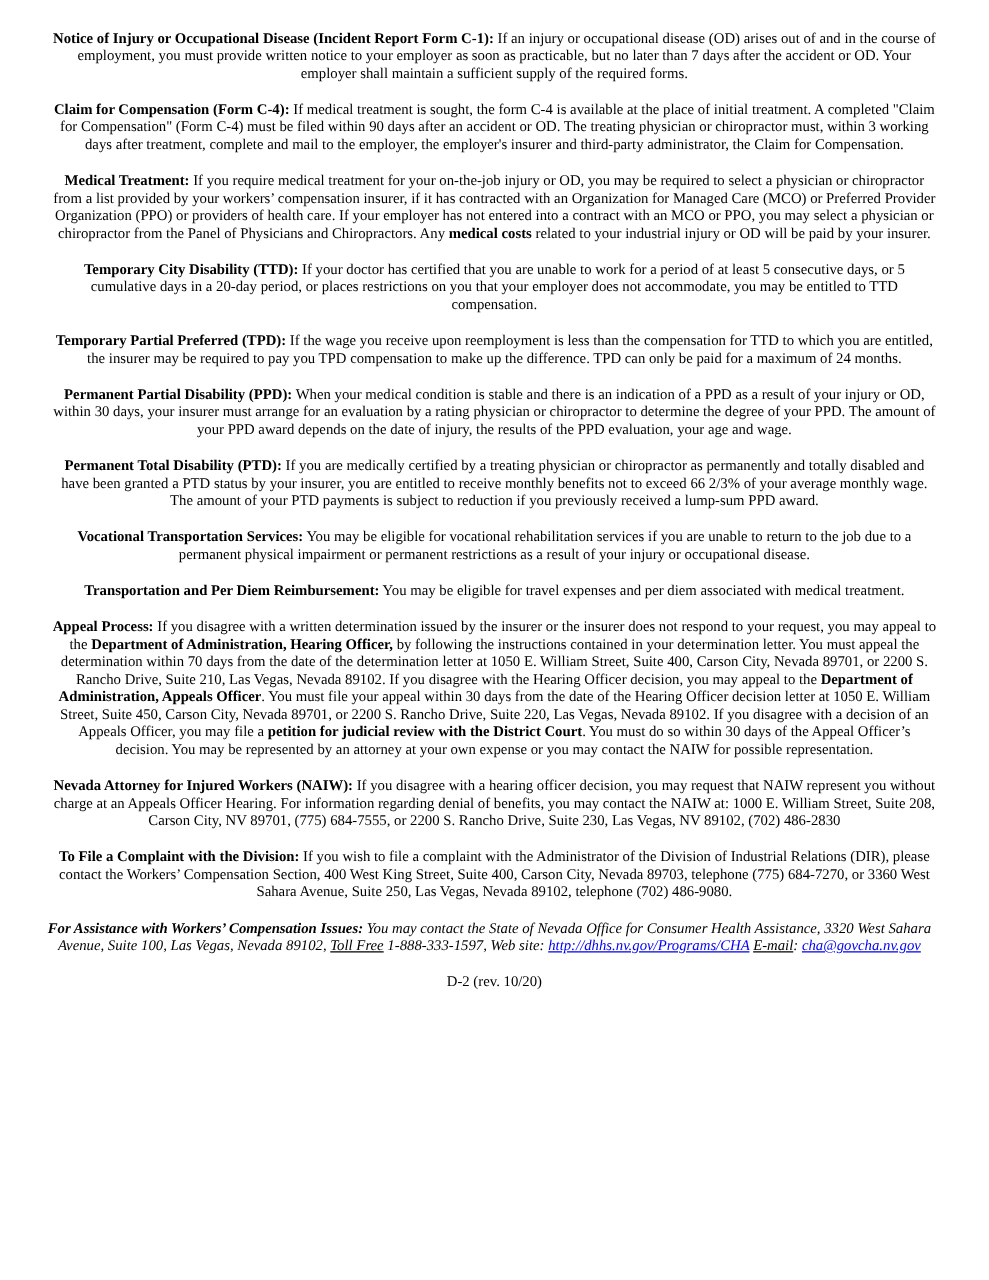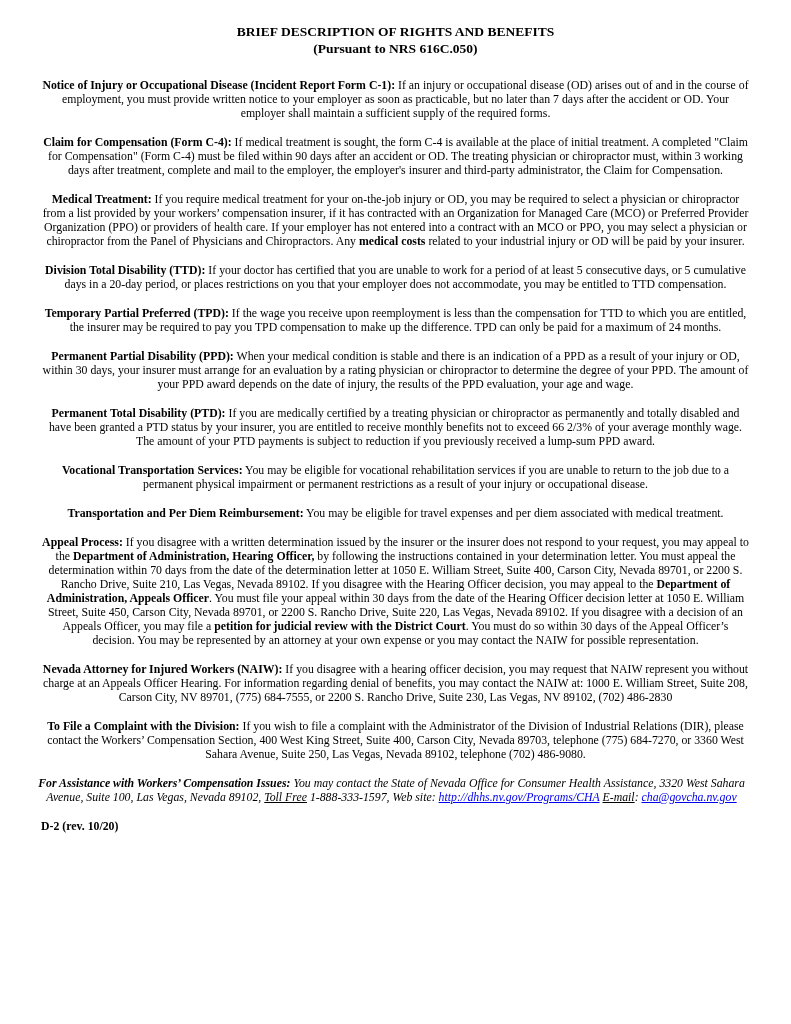--- a/index.html
+++ b/index.html
@@ -32,39 +32,34 @@
   .doc-body .bold { font-weight: bold; }
   .doc-body .underline { text-decoration: underline; }
   .doc-body a.doclink {
     color: #0000ee;
     text-decoration: underline;
     cursor: pointer;
   }
   .doc-footer {
     font-size: 11.8px;
     line-height: 14px;
-    text-align: left;
+    text-align: center;
     margin-top: 12px;
-    font-weight: bold;
   }
 </style>
 </head>
 <body>
 
 <div class="page">
-  <div class="doc-title">
-    <div>BRIEF DESCRIPTION OF RIGHTS AND BENEFITS</div>
-    <div>(Pursuant to NRS 616C.050)</div>
-  </div>
 
   <div class="doc-body">
       <p class="para"><span class="bold">Notice of Injury or Occupational Disease (Incident Report Form C-1):</span><span> If an injury or occupational disease (OD) arises out of and in the course of employment, you must provide written notice to your employer as soon as practicable, but no later than 7 days after the accident or OD. Your employer shall maintain a sufficient supply of the required forms.</span></p>
       <p class="para"><span class="bold">Claim for Compensation (Form C-4):</span><span> If medical treatment is sought, the form C-4 is available at the place of initial treatment. A completed "Claim for Compensation" (Form C-4) must be filed within 90 days after an accident or OD. The treating physician or chiropractor must, within 3 working days after treatment, complete and mail to the employer, the employer's insurer and third-party administrator, the Claim for Compensation.</span></p>
       <p class="para"><span class="bold">Medical Treatment:</span><span> If you require medical treatment for your on-the-job injury or OD, you may be required to select a physician or chiropractor from a list provided by your workers’ compensation insurer, if it has contracted with an Organization for Managed Care (MCO) or Preferred Provider Organization (PPO) or providers of health care. If your employer has not entered into a contract with an MCO or PPO, you may select a physician or chiropractor from the Panel of Physicians and Chiropractors. Any </span><span class="bold">medical costs</span><span> related to your industrial injury or OD will be paid by your insurer.</span></p>
-      <p class="para"><span class="bold">Division Total Disability (TTD):</span><span> If your doctor has certified that you are unable to work for a period of at least 5 consecutive days, or 5 cumulative days in a 20-day period, or places restrictions on you that your employer does not accommodate, you may be entitled to TTD compensation.</span></p>
+      <p class="para"><span class="bold">Temporary City Disability (TTD):</span><span> If your doctor has certified that you are unable to work for a period of at least 5 consecutive days, or 5 cumulative days in a 20-day period, or places restrictions on you that your employer does not accommodate, you may be entitled to TTD compensation.</span></p>
       <p class="para"><span class="bold">Temporary Partial Preferred (TPD):</span><span> If the wage you receive upon reemployment is less than the compensation for TTD to which you are entitled, the insurer may be required to pay you TPD compensation to make up the difference. TPD can only be paid for a maximum of 24 months.</span></p>
       <p class="para"><span class="bold">Permanent Partial Disability (PPD):</span><span> When your medical condition is stable and there is an indication of a PPD as a result of your injury or OD, within 30 days, your insurer must arrange for an evaluation by a rating physician or chiropractor to determine the degree of your PPD. The amount of your PPD award depends on the date of injury, the results of the PPD evaluation, your age and wage.</span></p>
       <p class="para"><span class="bold">Permanent Total Disability (PTD):</span><span> If you are medically certified by a treating physician or chiropractor as permanently and totally disabled and have been granted a PTD status by your insurer, you are entitled to receive monthly benefits not to exceed 66 2/3% of your average monthly wage. The amount of your PTD payments is subject to reduction if you previously received a lump-sum PPD award.</span></p>
       <p class="para"><span class="bold">Vocational Transportation Services:</span><span> You may be eligible for vocational rehabilitation services if you are unable to return to the job due to a permanent physical impairment or permanent restrictions as a result of your injury or occupational disease.</span></p>
       <p class="para"><span class="bold">Transportation and Per Diem Reimbursement:</span><span> You may be eligible for travel expenses and per diem associated with medical treatment.</span></p>
       <p class="para"><span class="bold">Appeal Process:</span><span> If you disagree with a written determination issued by the insurer or the insurer does not respond to your request, you may appeal to the </span><span class="bold">Department of Administration, Hearing Officer,</span><span> by following the instructions contained in your determination letter. You must appeal the determination within 70 days from the date of the determination letter at 1050 E. William Street, Suite 400, Carson City, Nevada 89701, or 2200 S. Rancho Drive, Suite 210, Las Vegas, Nevada 89102. If you disagree with the Hearing Officer decision, you may appeal to the </span><span class="bold">Department of Administration, Appeals Officer</span><span>. You must file your appeal within 30 days from the date of the Hearing Officer decision letter at 1050 E. William Street, Suite 450, Carson City, Nevada 89701, or 2200 S. Rancho Drive, Suite 220, Las Vegas, Nevada 89102. If you disagree with a decision of an Appeals Officer, you may file a </span><span class="bold">petition for judicial review with the District Court</span><span>. You must do so within 30 days of the Appeal Officer’s decision. You may be represented by an attorney at your own expense or you may contact the NAIW for possible representation.</span></p>
       <p class="para"><span class="bold">Nevada Attorney for Injured Workers (NAIW):</span><span> If you disagree with a hearing officer decision, you may request that NAIW represent you without charge at an Appeals Officer Hearing. For information regarding denial of benefits, you may contact the NAIW at: 1000 E. William Street, Suite 208, Carson City, NV 89701, (775) 684-7555, or 2200 S. Rancho Drive, Suite 230, Las Vegas, NV 89102, (702) 486-2830</span></p>
       <p class="para"><span class="bold">To File a Complaint with the Division:</span><span> If you wish to file a complaint with the Administrator of the Division of Industrial Relations (DIR), please contact the Workers’ Compensation Section, 400 West King Street, Suite 400, Carson City, Nevada 89703, telephone (775) 684-7270, or 3360 West Sahara Avenue, Suite 250, Las Vegas, Nevada 89102, telephone (702) 486-9080.</span></p>
       <p class="para outdent"><span class="bold">For Assistance with Workers’ Compensation Issues:</span><span> You may contact the State of Nevada Office for Consumer Health Assistance, 3320 West Sahara Avenue, Suite 100, Las Vegas, Nevada 89102, </span><span class="underline">Toll Free</span><span> 1-888-333-1597, Web site: </span><a class="doclink" href="#">http://dhhs.nv.gov/Programs/CHA</a><span> </span><span class="underline">E-mail</span><span>: </span><a class="doclink" href="#">cha@govcha.nv.gov</a></p>
     </div>

